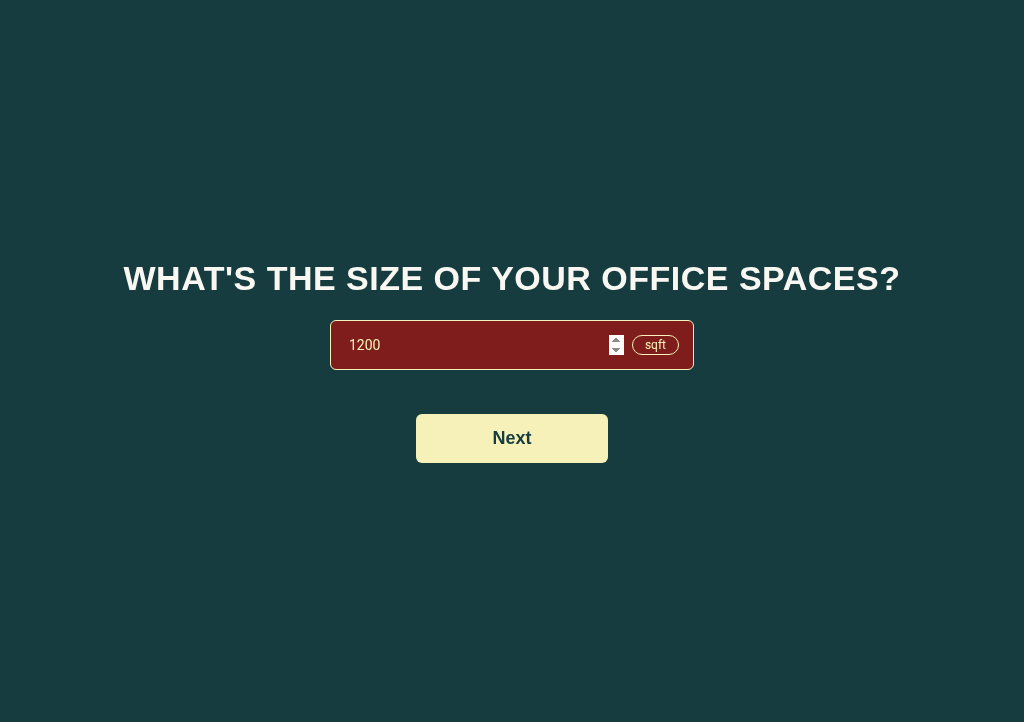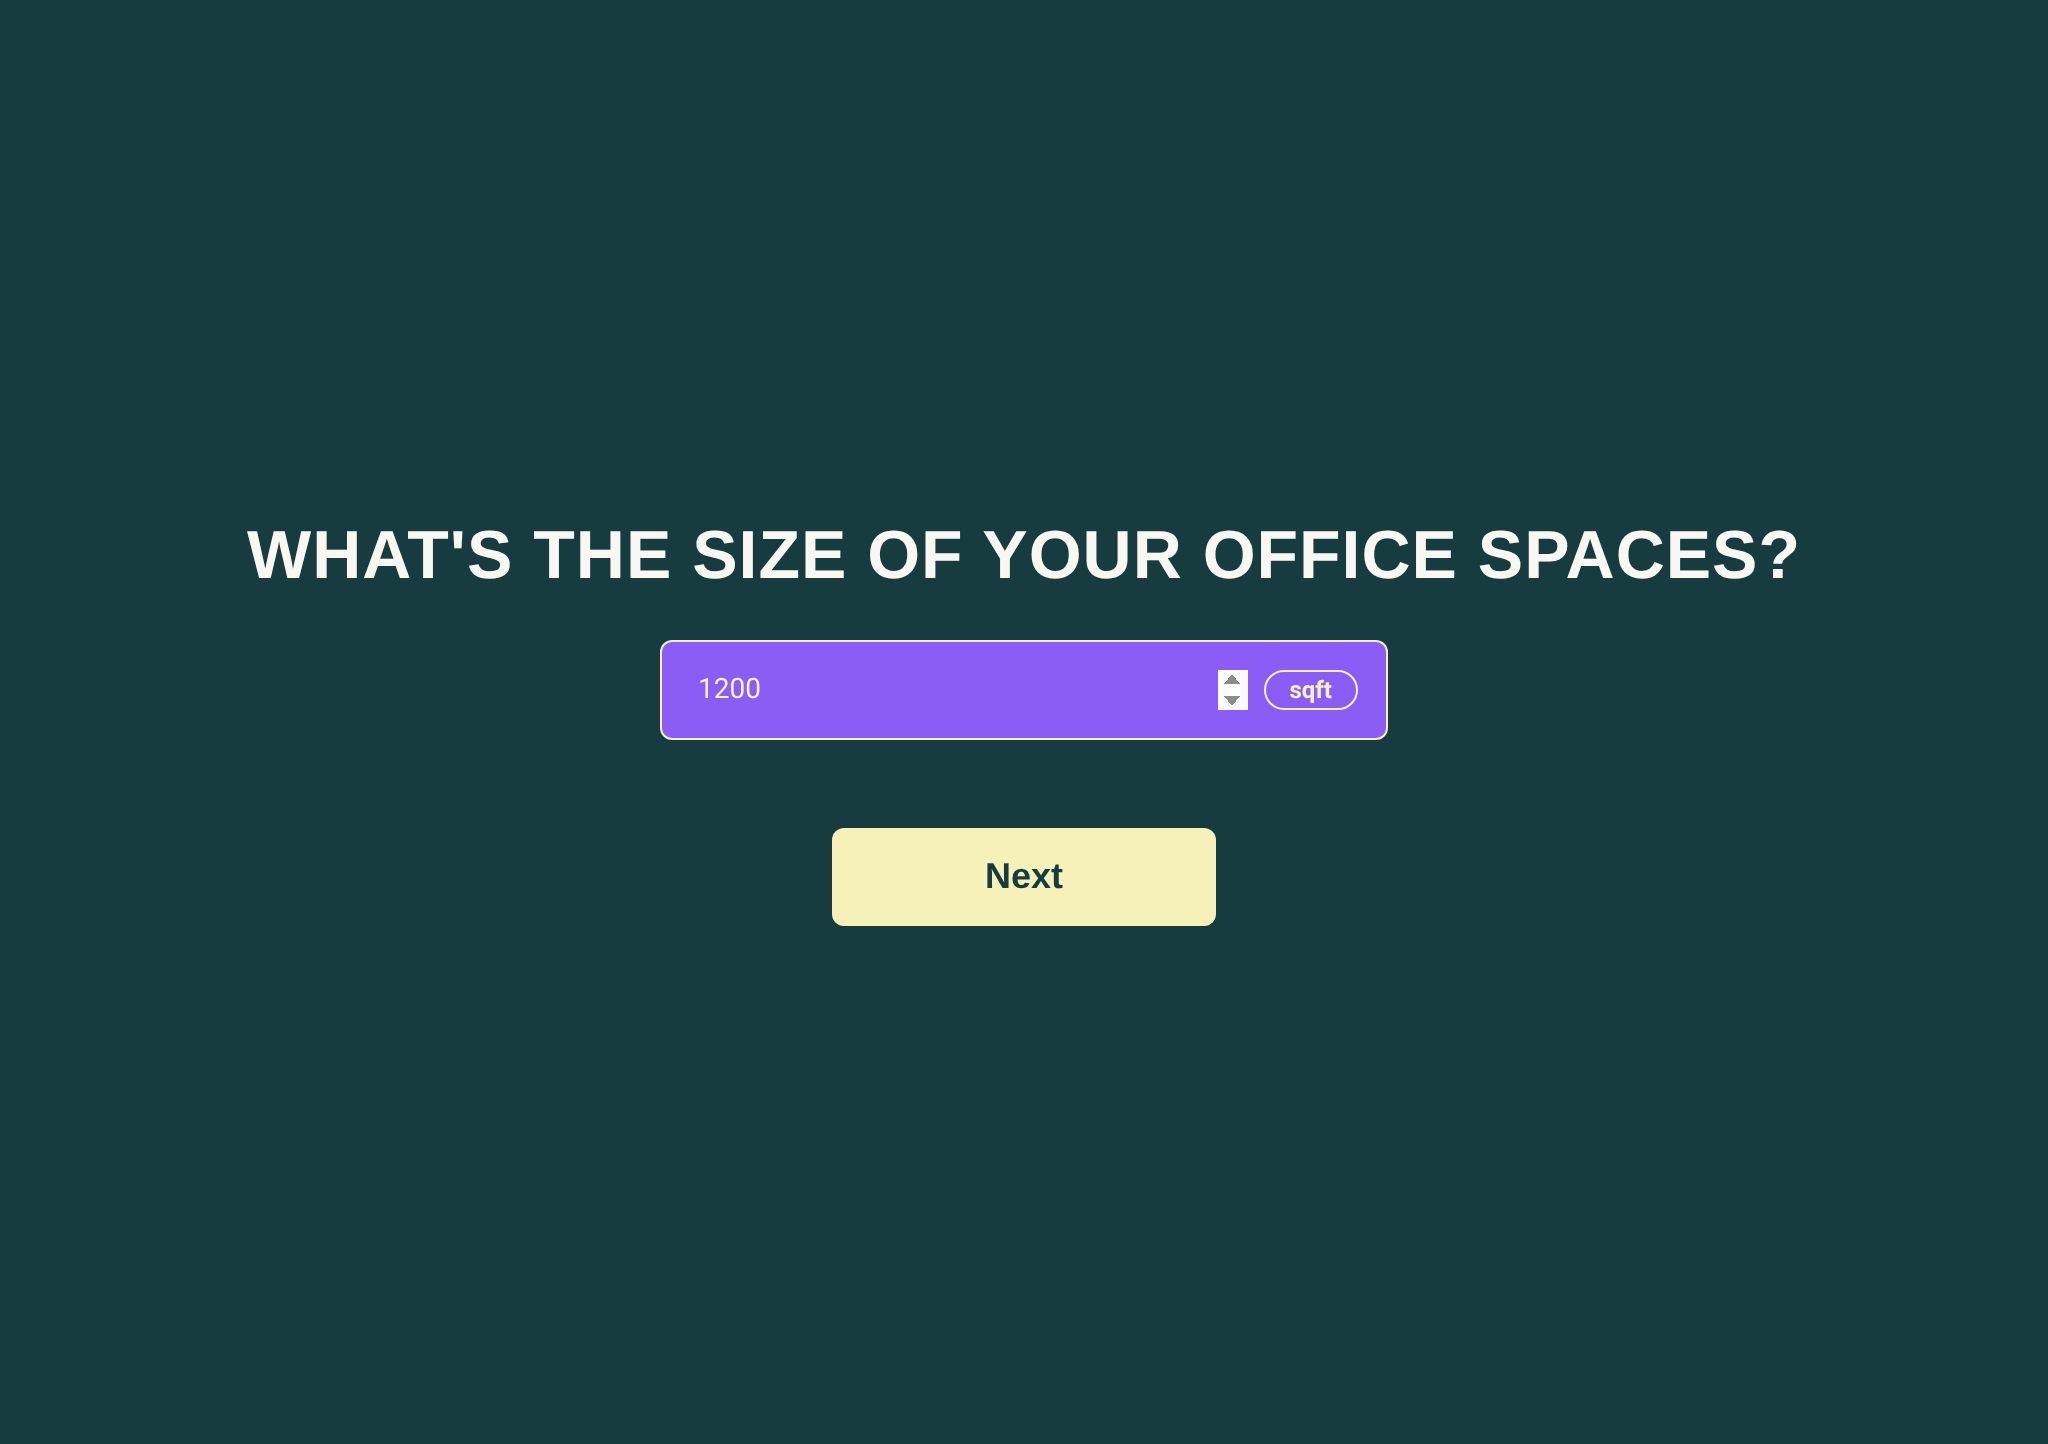--- a/index.html
+++ b/index.html
@@ -38,21 +38,21 @@
       font-stretch: condensed;
     }
     
     .input-wrapper {
       display: flex;
       align-items: center;
       gap: 0;
       border: 1px solid #f5f1b8;
       border-radius: 6px;
       padding: 10px 14px 10px 10px;
-      background-color: #8b5cf6;
+      background-color: #7f1d1d;
       width: 364px;
     }
     
     .number-input {
       flex: 1;
       background: transparent;
       border: none;
       outline: none;
       color: #f5f1b8;
       font-size: 14px;
@@ -64,21 +64,21 @@
       color: #f5f1b8;
       opacity: 0.7;
     }
     
     .unit-badge {
       border: 1.5px solid #f5f1b8;
       border-radius: 999px;
       padding: 2px 12px;
       color: #f5f1b8;
       font-size: 12px;
-      font-weight: 700;
+      font-weight: 400;
       line-height: 1.2;
     }
     
     .next-button {
       margin-top: 44px;
       background-color: #f5f1b8;
       color: #173c3f;
       border: none;
       border-radius: 6px;
       padding: 14px 76px;

